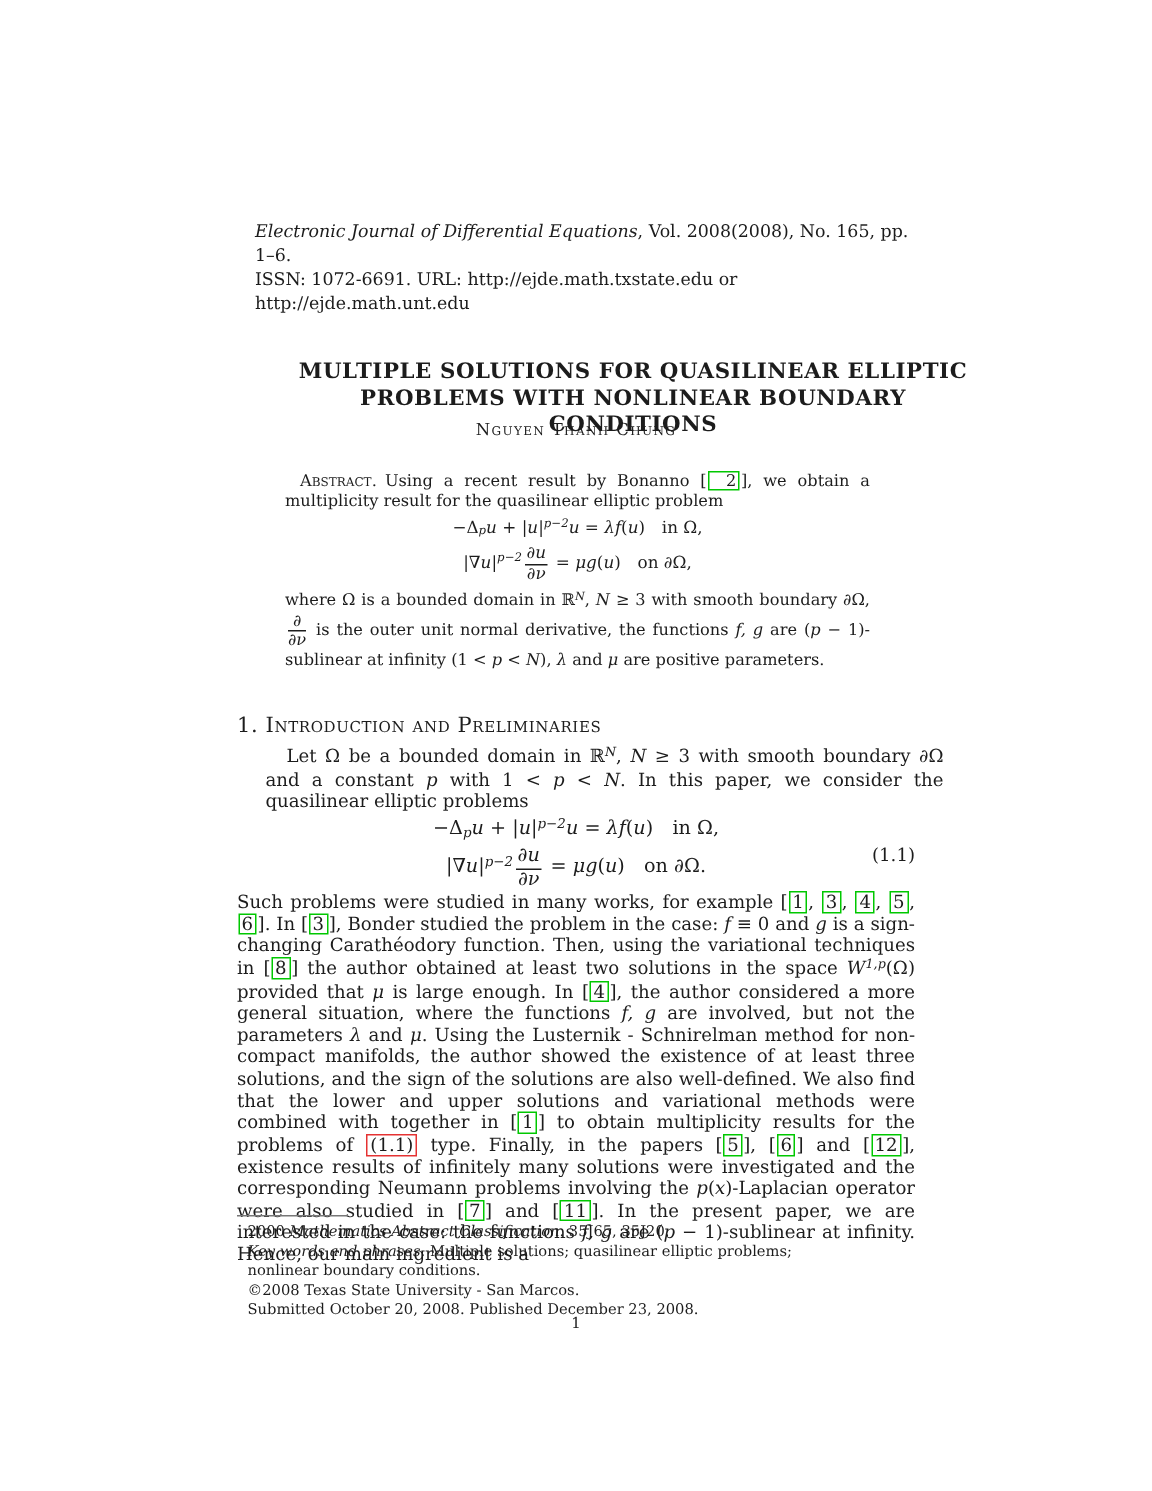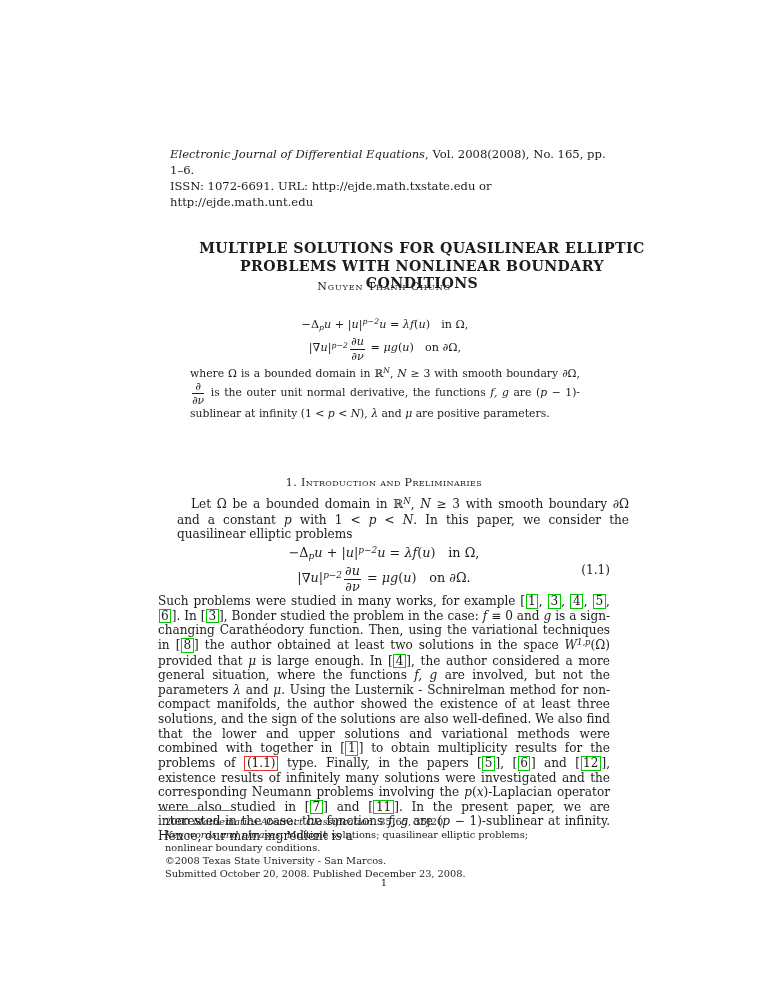--- a/index.html
+++ b/index.html
@@ -14,21 +14,21 @@
           font-variant:small-caps;letter-spacing:0.9px;}
 
   .abstract{position:absolute;top:168px;left:32px;width:390px;font-size:10.8px;line-height:13.2px;}
   .abstract .first{text-indent:10px;}
   .abs-eq{text-align:center;margin:4px 0 3px;}
   .abs-eq .eqrow{margin:4px 0;font-size:11.2px;}
 
   .justify{text-align:justify;}
   .sc{font-variant:small-caps;}
 
-  .sechead{position:absolute;top:330px;left:0;width:100%;text-align:center;font-size:11px;
+  .sechead{position:absolute;top:330px;left:0;width:100%;font-size:14px;
            font-variant:small-caps;letter-spacing:0.4px;}
 
   .body{margin:0;font-size:12.1px;line-height:14.6px;}
   .indent{text-indent:14px;}
   .para1{position:absolute;top:351px;left:0;width:100%;margin-left:19px;}
   .para2{position:absolute;top:448px;left:0;width:100%;}
 
   .eqblock{position:absolute;top:395px;left:0;width:100%;text-align:center;font-size:12.8px;}
   .eqblock .eqrow{margin:4px 0;}
   .eqlabel{position:absolute;right:0;top:50%;transform:translateY(-50%);font-size:12.1px;}
@@ -63,20 +63,21 @@
     </div>
 
     <div class="title">
       <div>MULTIPLE SOLUTIONS FOR QUASILINEAR ELLIPTIC</div>
       <div>PROBLEMS WITH NONLINEAR BOUNDARY CONDITIONS</div>
     </div>
 
     <div class="author">Nguyen Thanh Chung</div>
 
     <div class="abstract">
+      <div class="justify first"><span class="sc">Abstract.</span><span> Using a recent result by Bonanno [<span class="cite">2</span>], we obtain a multiplicity result for the quasilinear elliptic problem</span></div>
       <div class="abs-eq">
         <div class="eqrow">−Δ<span class="msub">p</span><span class="mi">u</span> + |<span class="mi">u</span>|<span class="msup">p−2</span><span class="mi">u</span> = <span class="mi">λf</span>(<span class="mi">u</span>) in Ω,</div>
         <div class="eqrow">|∇<span class="mi">u</span>|<span class="msup">p−2</span><span class="frac"><span class="num">∂u</span><span class="den">∂ν</span></span> = <span class="mi">μg</span>(<span class="mi">u</span>) on ∂Ω,</div>
       </div>
       <div class="justify">where Ω is a bounded domain in ℝ<span class="msup">N</span>, <span class="mi">N</span> ≥ 3 with smooth boundary ∂Ω, <span class="frac"><span class="num">∂</span><span class="den">∂ν</span></span> is the outer unit normal derivative, the functions <span class="mi">f, g</span> are (<span class="mi">p</span> − 1)-sublinear at infinity (1 &lt; <span class="mi">p</span> &lt; <span class="mi">N</span>), <span class="mi">λ</span> and <span class="mi">μ</span> are positive parameters.</div>
     </div>
 
     <div class="sechead">1. Introduction and Preliminaries</div>
 
     <p class="body justify indent para1">Let Ω be a bounded domain in ℝ<span class="msup">N</span>, <span class="mi">N</span> ≥ 3 with smooth boundary ∂Ω and a constant <span class="mi">p</span> with 1 &lt; <span class="mi">p</span> &lt; <span class="mi">N</span>. In this paper, we consider the quasilinear elliptic problems</p>

